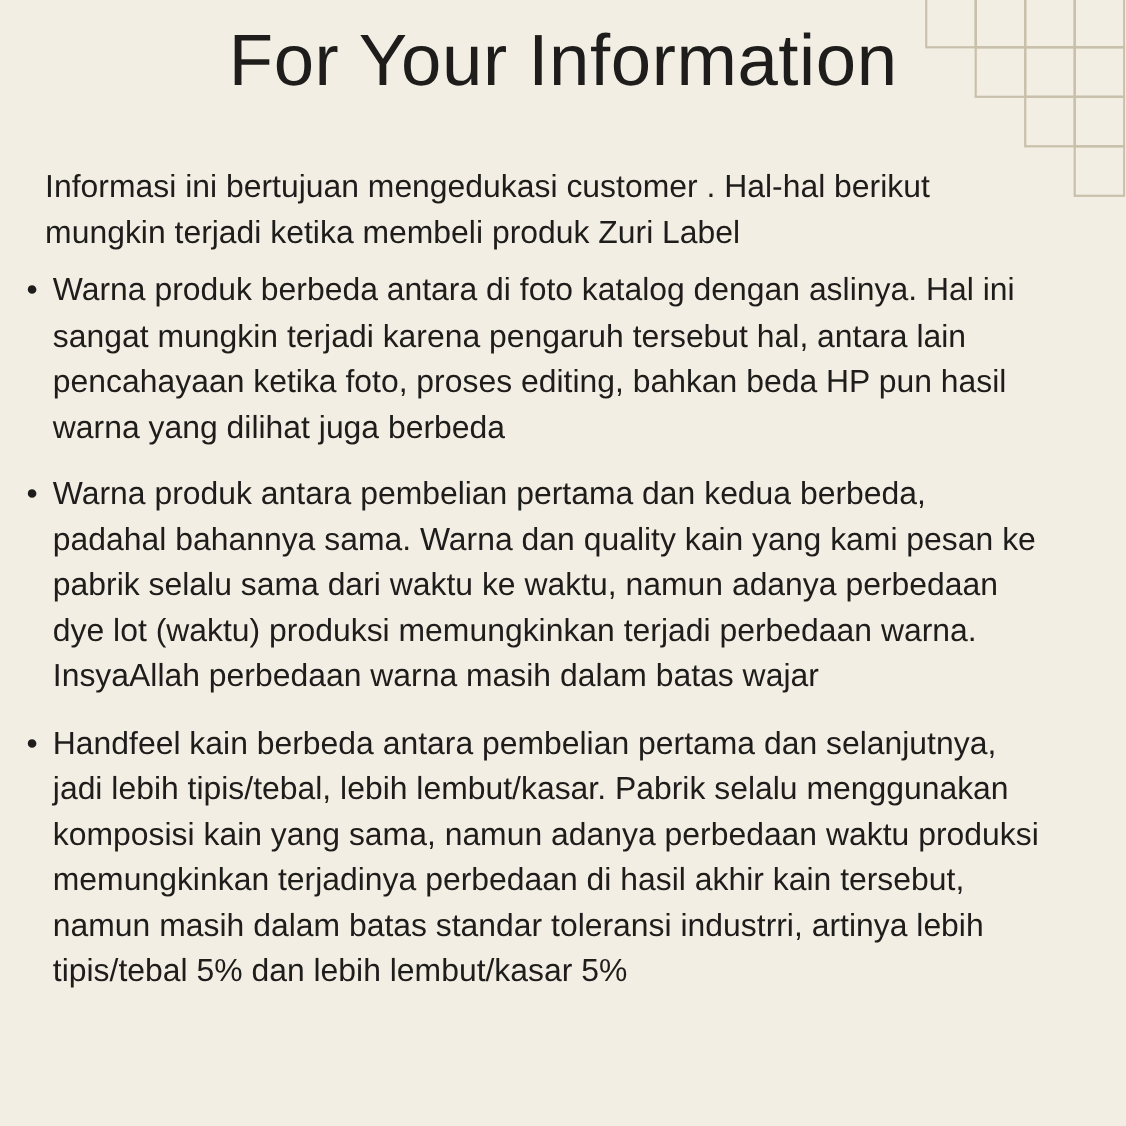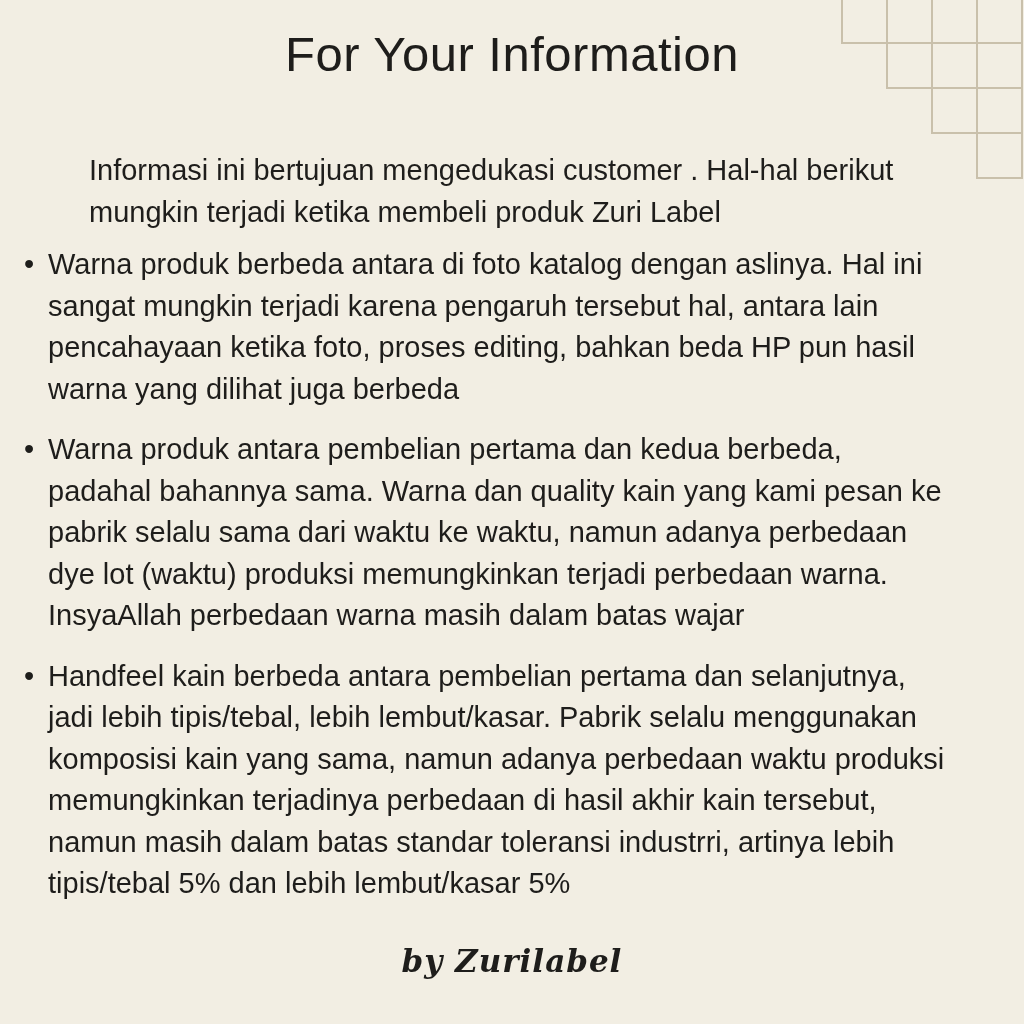--- a/index.html
+++ b/index.html
@@ -30,40 +30,39 @@
     width: 182px;
     height: 182px;
   }
 
   .title {
     position: absolute;
     top: 26px;
     left: 0;
     width: 100%;
     text-align: center;
-    font-size: 49px;
+    font-size: 66px;
     line-height: 56px;
     font-weight: 300;
     letter-spacing: 0.5px;
     color: var(--color-text, #171614);
   }
 
   .prose {
     white-space: pre-line;
     font-size: 29px;
     line-height: 41.5px;
     color: var(--color-text, #1e1d1b);
   }
 
   .intro {
     position: absolute;
     left: 41px;
     top: 150px;
     width: 930px;
-    margin-left: 48px;
   }
 
   .list {
     position: absolute;
     left: 24px;
     top: 244px;
     width: 976px;
     list-style: none;
   }
 
@@ -146,15 +145,14 @@
       <span class="dot">•</span>
       <p class="btext prose">Handfeel kain berbeda antara pembelian pertama dan selanjutnya,
 jadi lebih tipis/tebal, lebih lembut/kasar. Pabrik selalu menggunakan
 komposisi kain yang sama, namun adanya perbedaan waktu produksi
 memungkinkan terjadinya perbedaan di hasil akhir kain tersebut,
 namun masih dalam batas standar toleransi industrri, artinya lebih
 tipis/tebal 5% dan lebih lembut/kasar 5%</p>
     </li>
   </ul>
 
-  <div class="signature">by Zurilabel</div>
 
 </div>
 
 </body></html>

